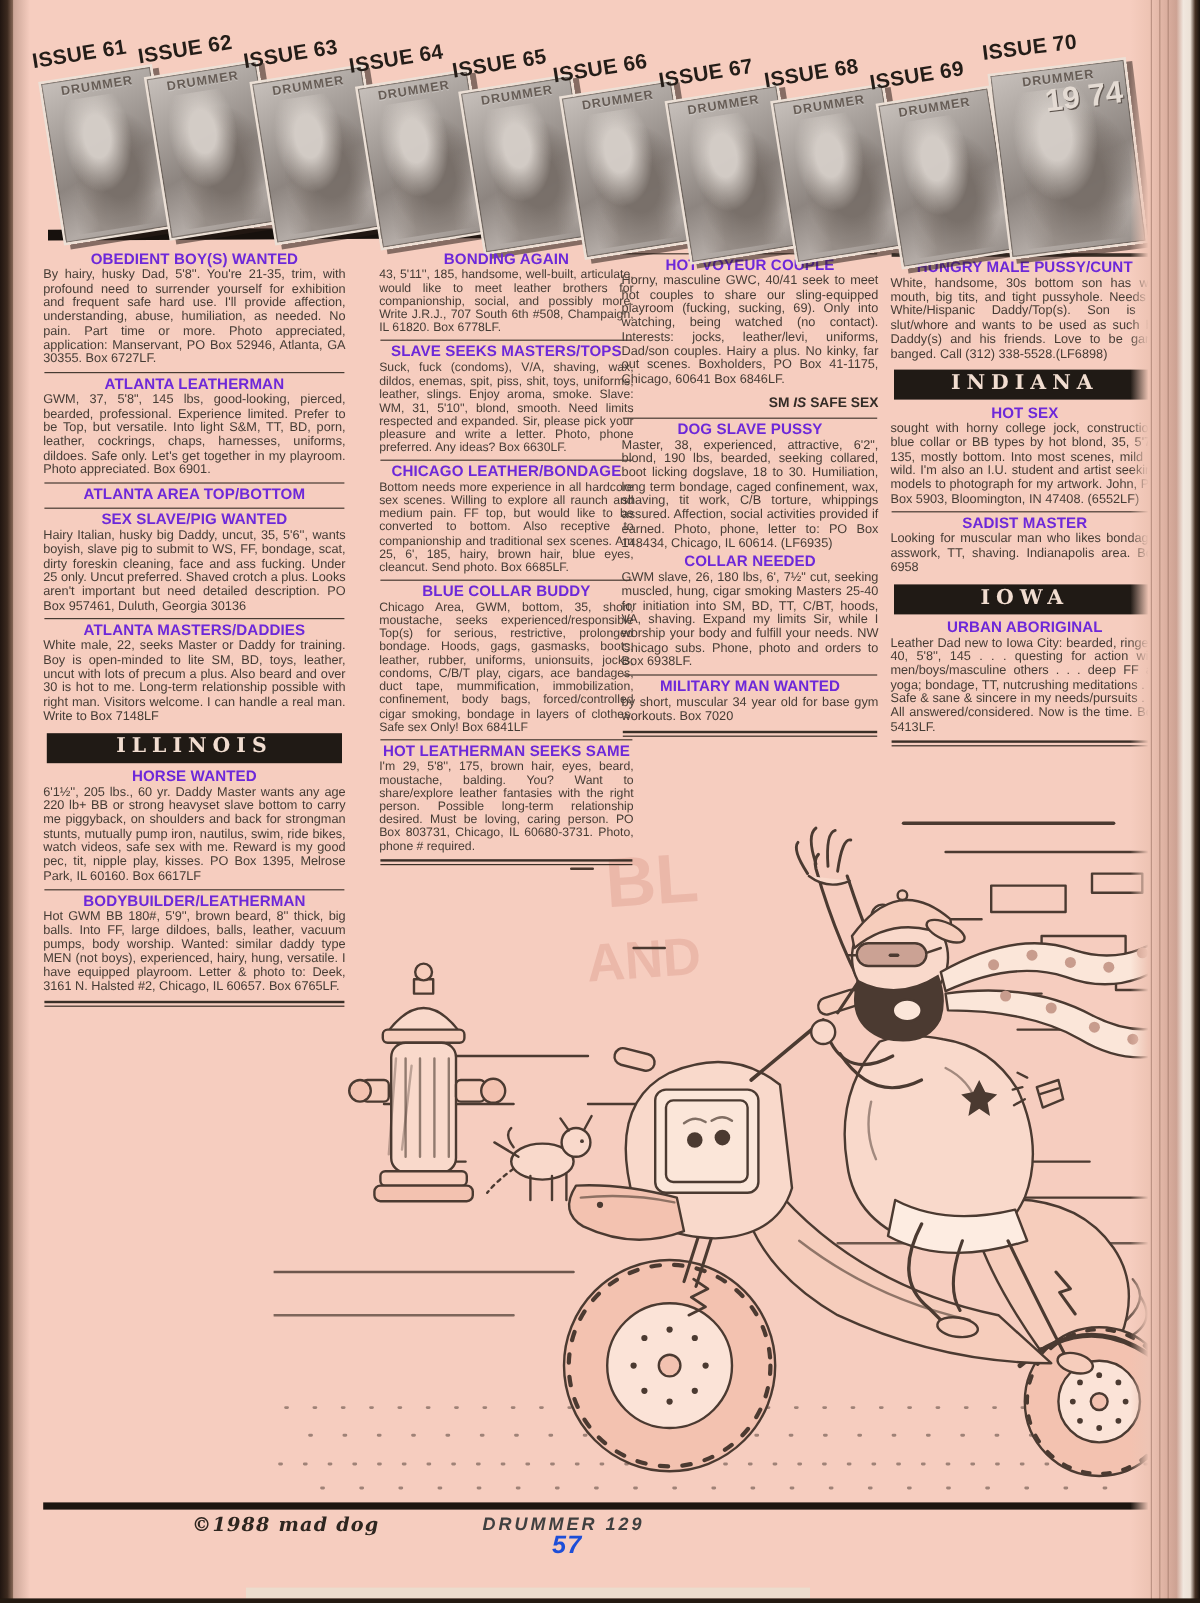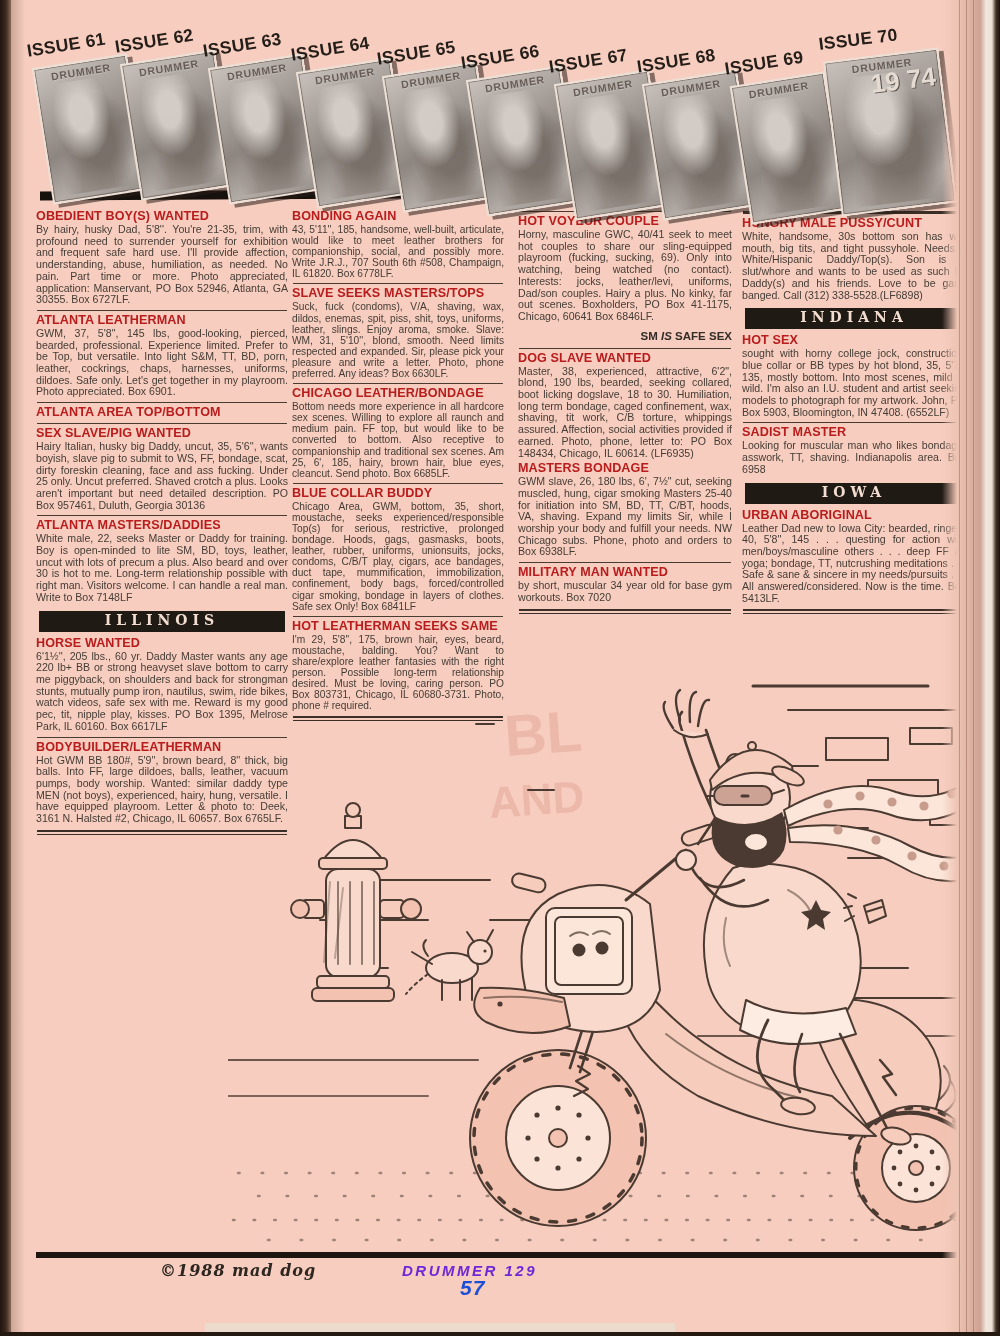--- a/index.html
+++ b/index.html
@@ -30,42 +30,42 @@
   .cover .art{position:absolute;left:5px;right:5px;top:17px;bottom:5px;opacity:.95;
     background:radial-gradient(ellipse at 42% 30%,#d6cfc9 0 16%,transparent 42%),
                radial-gradient(ellipse at 58% 58%,#776e68 0 24%,transparent 56%),
                radial-gradient(ellipse at 50% 88%,#958c86 0 28%,transparent 60%);}
   .cover .year{position:absolute;top:14px;left:6px;right:4px;text-align:right;
     font-weight:bold;font-size:26px;line-height:24px;color:#e4dbd3;
     text-shadow:1px 1px 0 #5c534d;z-index:2;}
 
   
   .col{position:absolute;top:207px;z-index:5;}
-  .col h3{margin:2px 0 1px;font-size:12.6px;line-height:14px;
-    font-weight:bold;color:#b91c1c;letter-spacing:.1px;}
+  .col h3{margin:2px 0 1px;text-align:center;font-size:12.6px;line-height:14px;
+    font-weight:bold;color:#6d28d9;letter-spacing:.1px;}
   .col p{margin:0;font-size:10.6px;line-height:11.7px;text-align:justify;color:#453c35;}
   .col.tight p{font-size:10.2px;line-height:11.1px;}
   .rule{border-top:1.6px solid #473b32;margin:4px 1px 2px;}
   .rule.thick{border-top:3px solid #3a2f27;}
   .endrule{height:2px;border-top:2.6px solid #3a2f27;border-bottom:1.6px solid #3a2f27;margin:5px 1px 0;}
   .section{background:#201a15;color:#f2ddd0;text-align:center;margin:7px 3px 4px;
     padding:1px 0 4px;font-family:"DejaVu Serif",serif;font-weight:bold;
-    font-size:14px;letter-spacing:5px;}
+    font-size:17px;letter-spacing:5px;}
   .slogan{text-align:right;font-weight:bold;font-size:11.5px;margin:7px 0 6px;color:#332c27;}
   .slogan .em{font-style:italic;}
 
   
   #cartoon{position:absolute;left:228px;top:668px;width:756px;height:592px;z-index:4;}
 
   
   .footer-rule{position:absolute;left:36px;top:1252px;width:922px;height:6px;background:#1c1510;z-index:6;}
   .copyright{position:absolute;left:160px;top:1261px;font-family:"DejaVu Serif",serif;
     font-style:italic;font-size:16px;color:#2e2620;letter-spacing:1px;z-index:6;font-weight:bold;}
   .pubname{position:absolute;left:402px;top:1262px;font-style:italic;font-weight:bold;
-    font-size:15px;letter-spacing:2.5px;color:#6d28d9;z-index:6;}
+    font-size:15px;letter-spacing:2.5px;color:#404040;z-index:6;}
   .pagenum{position:absolute;left:460px;top:1276px;font-style:italic;font-weight:bold;
     font-size:21px;letter-spacing:1px;color:#1d4ed8;z-index:6;}
 </style>
 </head>
 <body>
 
 <div id="page">
 
   <div class="edge-left"></div>
   <div class="edge-left-shade"></div>
@@ -155,21 +155,21 @@
           <h3>HORSE WANTED</h3>
           <p>6'1½'', 205 lbs., 60 yr. Daddy Master wants any age 220 lb+ BB or strong heavyset slave bottom to carry me piggyback, on shoulders and back for strongman stunts, mutually pump iron, nautilus, swim, ride bikes, watch videos, safe sex with me. Reward is my good pec, tit, nipple play, kisses. PO Box 1395, Melrose Park, IL 60160. Box 6617LF</p>
         </div>
         <div class="ad">
           <div class="rule thin"></div>
           <h3>BODYBUILDER/LEATHERMAN</h3>
           <p>Hot GWM BB 180#, 5'9'', brown beard, 8'' thick, big balls. Into FF, large dildoes, balls, leather, vacuum pumps, body worship. Wanted: similar daddy type MEN (not boys), experienced, hairy, hung, versatile. I have equipped playroom. Letter &amp; photo to: Deek, 3161 N. Halsted #2, Chicago, IL 60657. Box 6765LF.</p>
         </div>
         <div class="endrule"></div>
       </div>
-      <div class="col tight" style="left: 292px; width: 212px;">
+      <div class="col tight" style="left: 316px; width: 212px;">
         <div class="ad">
           <h3>BONDING AGAIN</h3>
           <p>43, 5'11'', 185, handsome, well-built, articulate, would like to meet leather brothers for companionship, social, and possibly more. Write J.R.J., 707 South 6th #508, Champaign, IL 61820. Box 6778LF.</p>
         </div>
         <div class="ad">
           <div class="rule thin"></div>
           <h3>SLAVE SEEKS MASTERS/TOPS</h3>
           <p>Suck, fuck (condoms), V/A, shaving, wax, dildos, enemas, spit, piss, shit, toys, uniforms, leather, slings. Enjoy aroma, smoke. Slave: WM, 31, 5'10'', blond, smooth. Need limits respected and expanded. Sir, please pick your pleasure and write a letter. Photo, phone preferred. Any ideas? Box 6630LF.</p>
         </div>
         <div class="ad">
@@ -193,25 +193,25 @@
         <div class="ad">
           <div class="rule thin"></div>
           <h3>HOT VOYEUR COUPLE</h3>
           <p>Horny, masculine GWC, 40/41 seek to meet hot couples to share our sling-equipped playroom (fucking, sucking, 69). Only into watching, being watched (no contact). Interests: jocks, leather/levi, uniforms, Dad/son couples. Hairy a plus. No kinky, far out scenes. Boxholders, PO Box 41-1175, Chicago, 60641 Box 6846LF.</p>
         </div>
         <div class="ad">
           <div class="slogan"><span>SM </span><span class="em">IS</span><span> SAFE SEX</span></div>
         </div>
         <div class="ad">
           <div class="rule thin"></div>
-          <h3>DOG SLAVE WANTED</h3>
+          <h3>DOG SLAVE PUSSY</h3>
           <p>Master, 38, experienced, attractive, 6'2", blond, 190 lbs, bearded, seeking collared, boot licking dogslave, 18 to 30. Humiliation, long term bondage, caged confinement, wax, shaving, tit work, C/B torture, whippings assured. Affection, social activities provided if earned. Photo, phone, letter to: PO Box 148434, Chicago, IL 60614. (LF6935)</p>
         </div>
         <div class="ad">
-          <h3>MASTERS BONDAGE</h3>
+          <h3>COLLAR NEEDED</h3>
           <p>GWM slave, 26, 180 lbs, 6', 7½" cut, seeking muscled, hung, cigar smoking Masters 25-40 for initiation into SM, BD, TT, C/BT, hoods, VA, shaving. Expand my limits Sir, while I worship your body and fulfill your needs. NW Chicago subs. Phone, photo and orders to Box 6938LF.</p>
         </div>
         <div class="ad">
           <div class="rule thin"></div>
           <h3>MILITARY MAN WANTED</h3>
           <p>by short, muscular 34 year old for base gym workouts. Box 7020</p>
         </div>
         <div class="endrule"></div>
       </div>
       <div class="col" style="left: 742px; width: 224px;">

